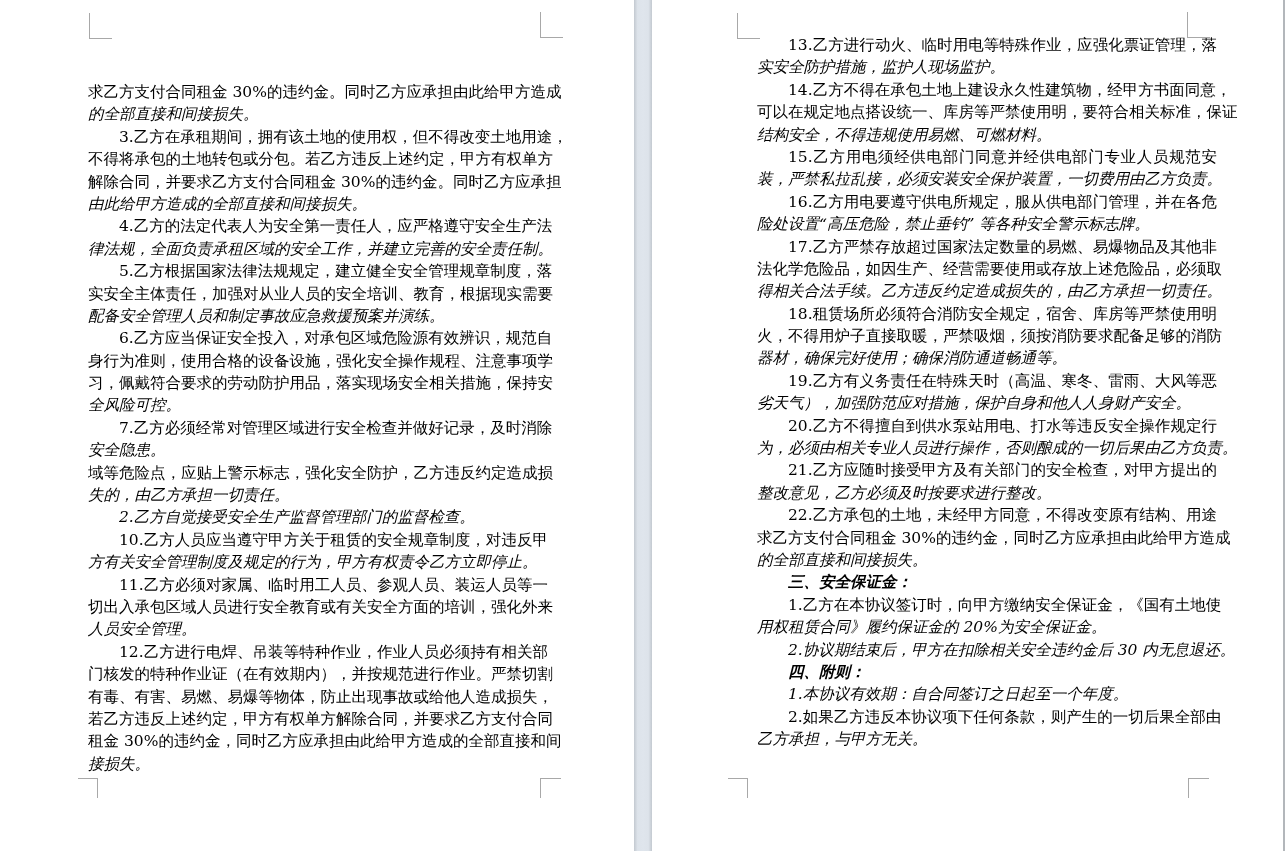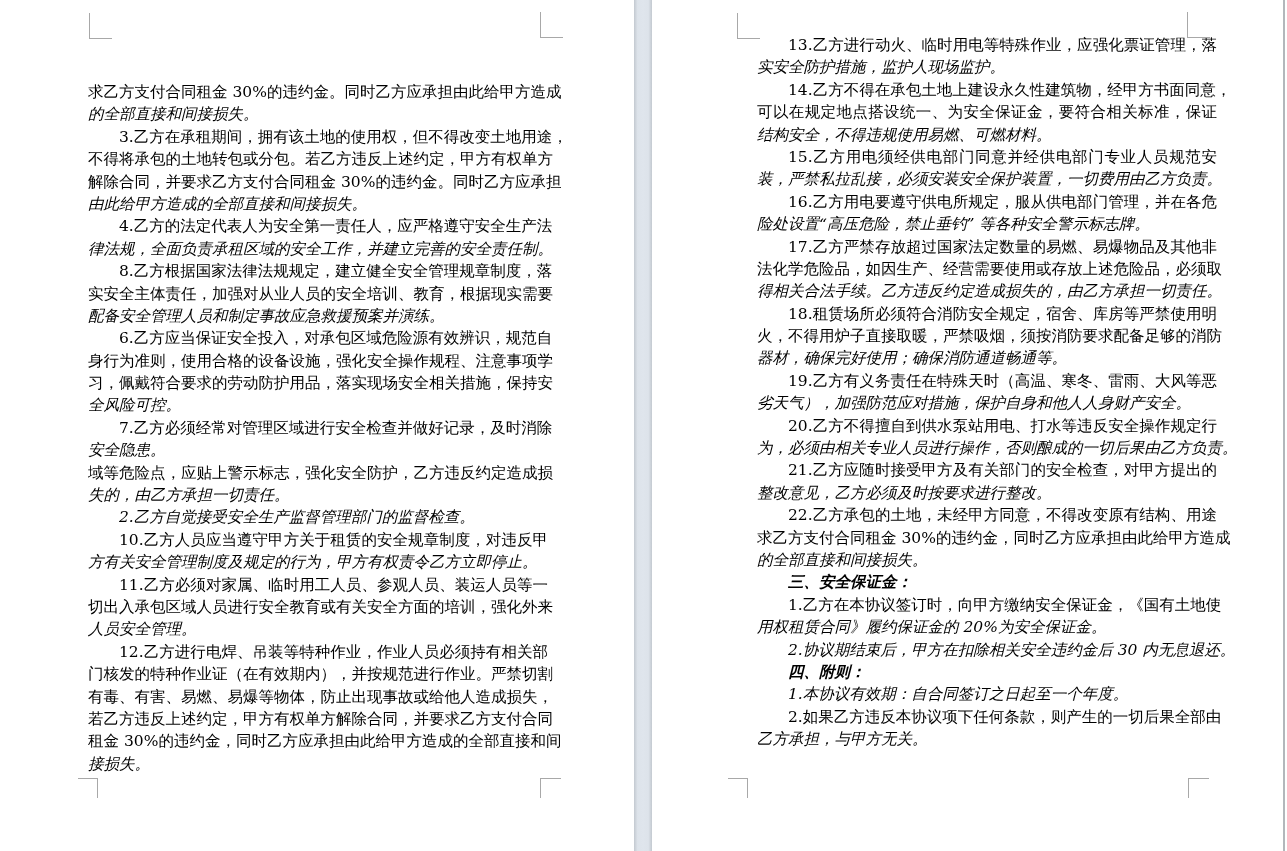--- a/index.html
+++ b/index.html
@@ -77,21 +77,21 @@
   <div class="page page-left">
     <div class="text-col">
         <div class="line">求乙方支付合同租金 30%的违约金。同时乙方应承担由此给甲方造成</div>
         <div class="line end">的全部直接和间接损失。</div>
         <div class="line ind">3.乙方在承租期间，拥有该土地的使用权，但不得改变土地用途，</div>
         <div class="line">不得将承包的土地转包或分包。若乙方违反上述约定，甲方有权单方</div>
         <div class="line">解除合同，并要求乙方支付合同租金 30%的违约金。同时乙方应承担</div>
         <div class="line end">由此给甲方造成的全部直接和间接损失。</div>
         <div class="line ind">4.乙方的法定代表人为安全第一责任人，应严格遵守安全生产法</div>
         <div class="line end">律法规，全面负责承租区域的安全工作，并建立完善的安全责任制。</div>
-        <div class="line ind">8.乙方根据国家法律法规规定，建立健全安全管理规章制度，落</div>
+        <div class="line ind">5.乙方根据国家法律法规规定，建立健全安全管理规章制度，落</div>
         <div class="line">实安全主体责任，加强对从业人员的安全培训、教育，根据现实需要</div>
         <div class="line end">配备安全管理人员和制定事故应急救援预案并演练。</div>
         <div class="line ind">6.乙方应当保证安全投入，对承包区域危险源有效辨识，规范自</div>
         <div class="line">身行为准则，使用合格的设备设施，强化安全操作规程、注意事项学</div>
         <div class="line">习，佩戴符合要求的劳动防护用品，落实现场安全相关措施，保持安</div>
         <div class="line end">全风险可控。</div>
         <div class="line ind">7.乙方必须经常对管理区域进行安全检查并做好记录，及时消除</div>
         <div class="line end">安全隐患。</div>
         <div class="line">域等危险点，应贴上警示标志，强化安全防护，乙方违反约定造成损</div>
         <div class="line end">失的，由乙方承担一切责任。</div>
@@ -110,21 +110,21 @@
       </div>
   </div>
 
   <div class="page-gap"></div>
 
   <div class="page page-right">
     <div class="text-col">
         <div class="line ind">13.乙方进行动火、临时用电等特殊作业，应强化票证管理，落</div>
         <div class="line end">实安全防护措施，监护人现场监护。</div>
         <div class="line ind">14.乙方不得在承包土地上建设永久性建筑物，经甲方书面同意，</div>
-        <div class="line">可以在规定地点搭设统一、为安全保证金，要符合相关标准，保证</div>
+        <div class="line">可以在规定地点搭设统一、库房等严禁使用明，要符合相关标准，保证</div>
         <div class="line end">结构安全，不得违规使用易燃、可燃材料。</div>
         <div class="line ind">15.乙方用电须经供电部门同意并经供电部门专业人员规范安</div>
         <div class="line end">装，严禁私拉乱接，必须安装安全保护装置，一切费用由乙方负责。</div>
         <div class="line ind">16.乙方用电要遵守供电所规定，服从供电部门管理，并在各危</div>
         <div class="line end">险处设置“高压危险，禁止垂钓” 等各种安全警示标志牌。</div>
         <div class="line ind">17.乙方严禁存放超过国家法定数量的易燃、易爆物品及其他非</div>
         <div class="line">法化学危险品，如因生产、经营需要使用或存放上述危险品，必须取</div>
         <div class="line end">得相关合法手续。乙方违反约定造成损失的，由乙方承担一切责任。</div>
         <div class="line ind">18.租赁场所必须符合消防安全规定，宿舍、库房等严禁使用明</div>
         <div class="line">火，不得用炉子直接取暖，严禁吸烟，须按消防要求配备足够的消防</div>

